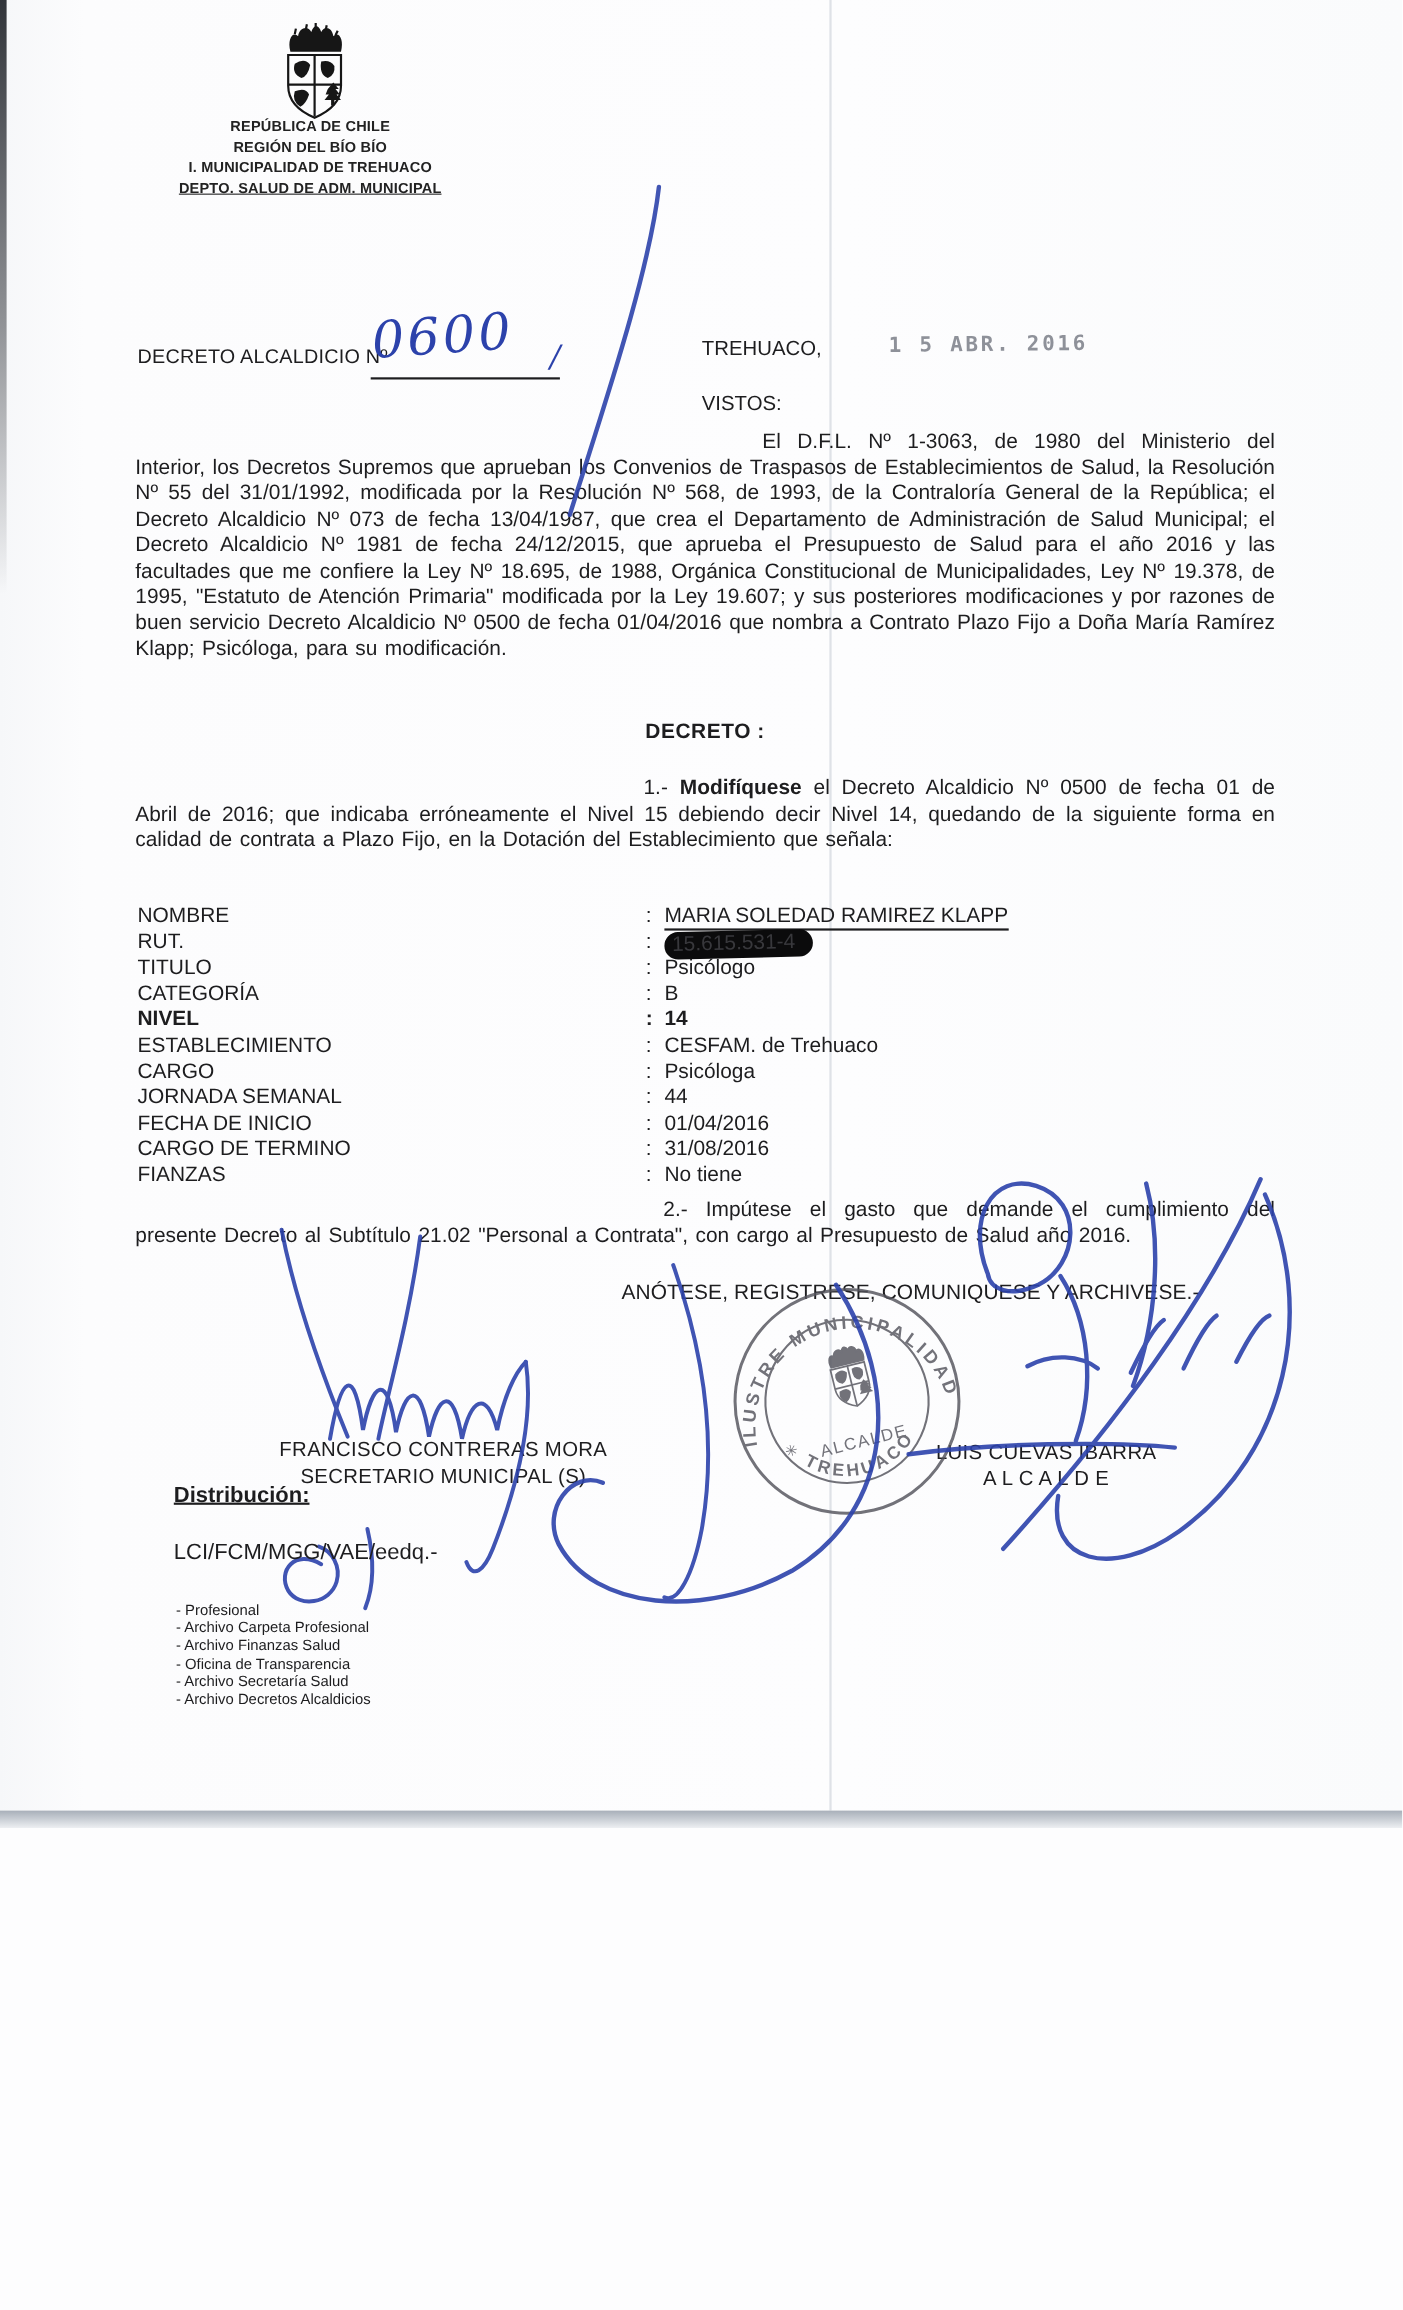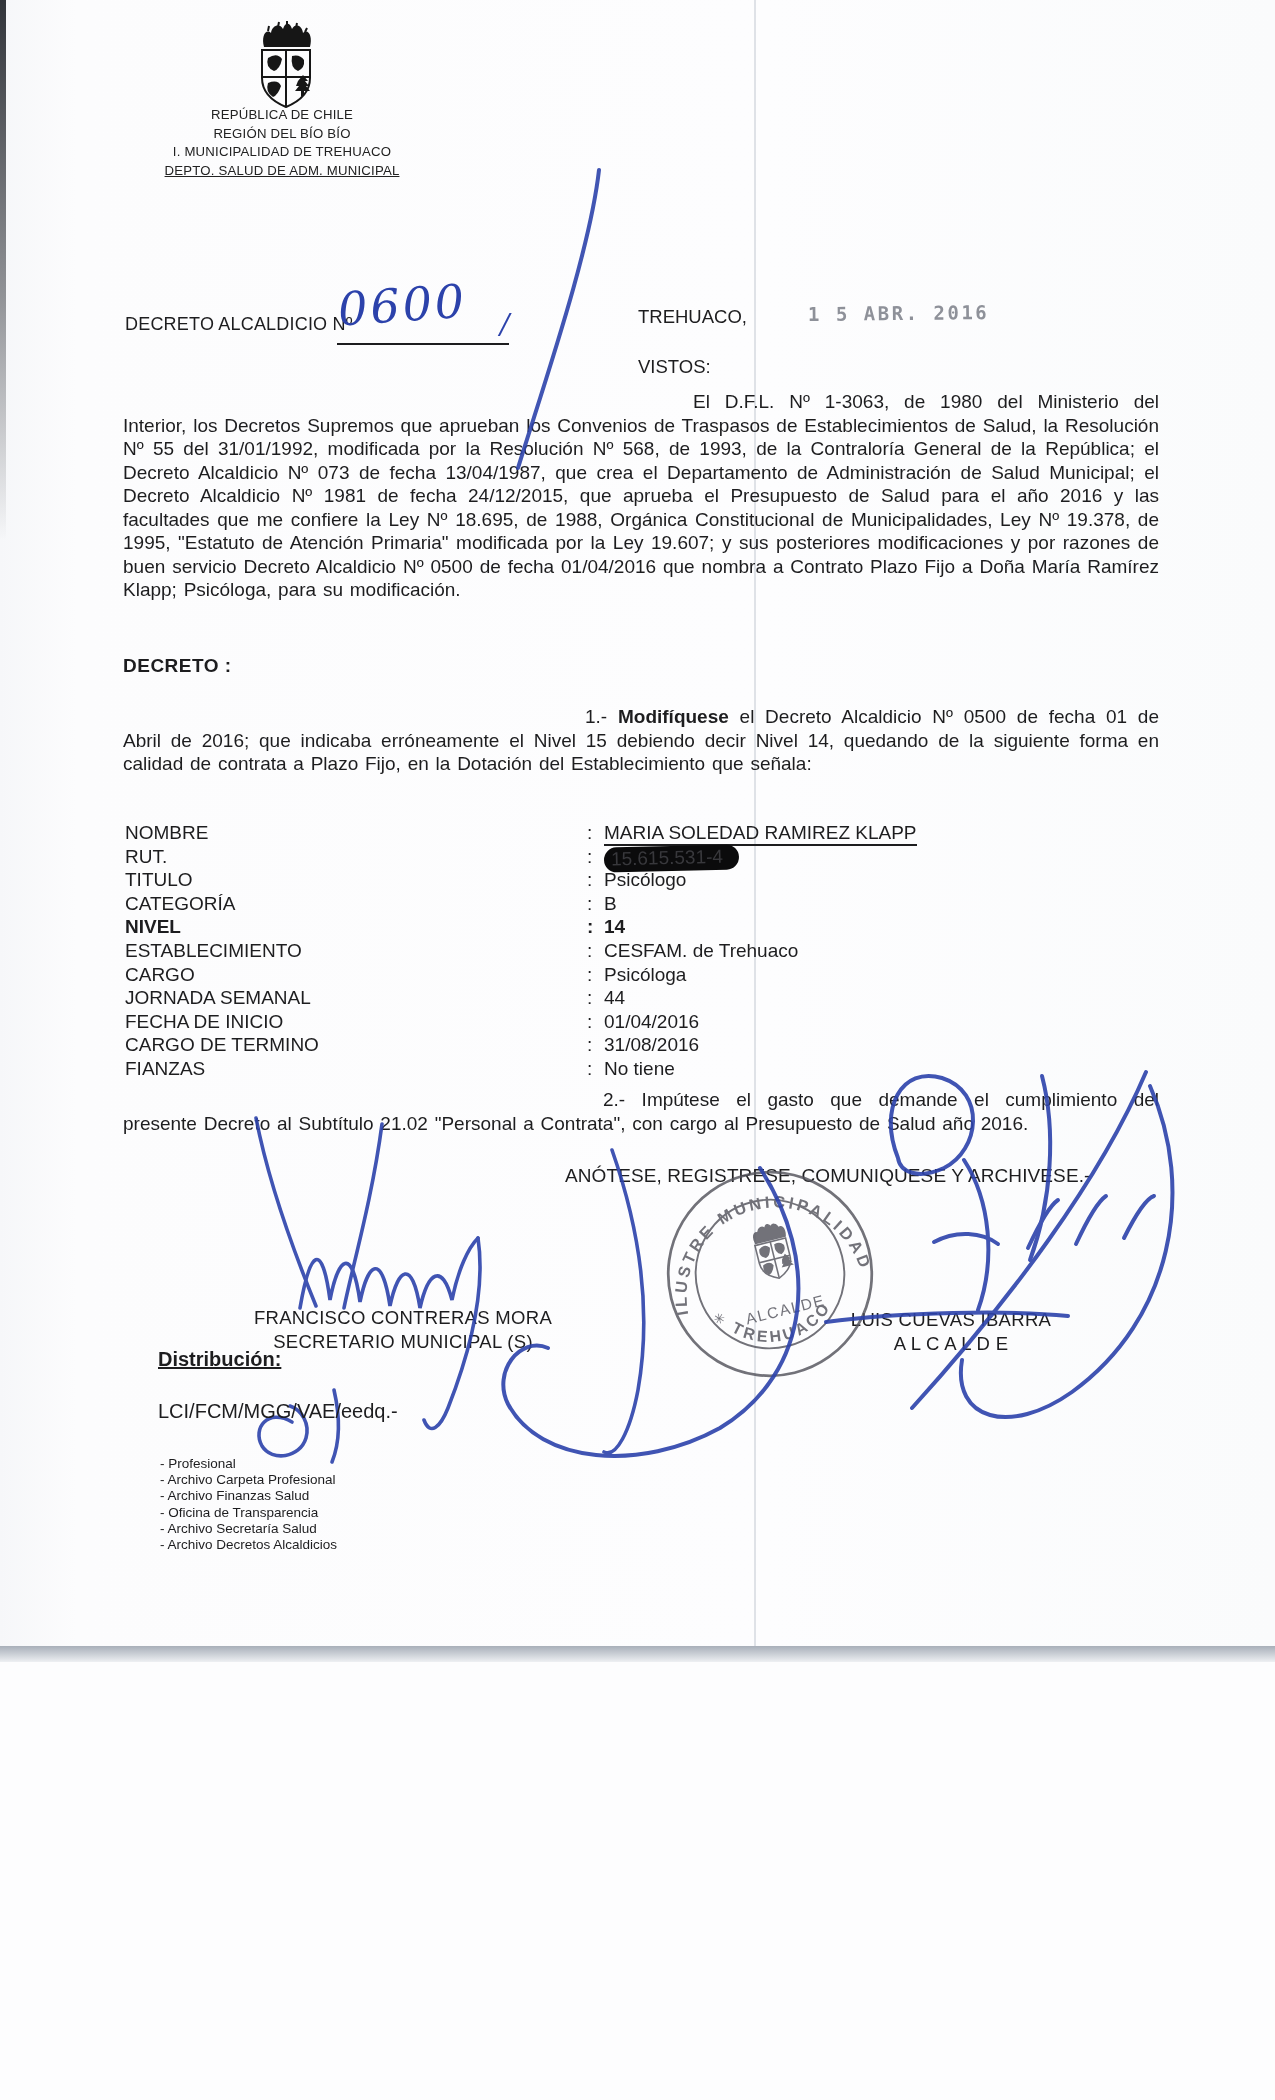--- a/index.html
+++ b/index.html
@@ -10,21 +10,21 @@
   .left-edge{position:absolute;left:0;top:0;width:6px;height:540px;
         background:linear-gradient(180deg,rgba(22,25,31,.88) 0%,rgba(22,25,31,.45) 55%,rgba(22,25,31,0) 100%);}
   .crease{position:absolute;left:754px;top:0;width:2px;height:1646px;background:rgba(186,192,203,.45);}
   .page-shadow{position:absolute;left:0;top:1646px;width:1275px;height:16px;
         background:linear-gradient(180deg,#a8afb9 0%,#c7ccd3 45%,#eef0f3 100%);}
   .below{position:absolute;left:0;top:1662px;width:1275px;height:438px;background:#fdfdfe;}
 
   
   .arms{position:absolute;left:248px;top:20px;}
   .hdr-text{position:absolute;left:132px;top:106px;width:300px;text-align:center;
-        font-size:13.2px;font-weight:400;line-height:18.6px;letter-spacing:.2px;color:#222;}
+        font-size:13.2px;font-weight:700;line-height:18.6px;letter-spacing:.2px;color:#222;}
   .hdr-text .u{text-decoration:underline;}
 
   
   .ref{position:absolute;left:630px;top:200px;width:512px;font-size:19px;line-height:27.6px;
        text-align:justify;word-spacing:5px;letter-spacing:.2px;
        padding-left:58px;text-indent:-58px;}
 
   
   .decree-label{position:absolute;left:125px;top:314px;font-size:18px;letter-spacing:.2px;text-align:center;}
   .hand-number{position:absolute;left:338px;top:278px;font-family:"DejaVu Serif",serif;
@@ -34,21 +34,21 @@
   .number-line{position:absolute;left:337px;top:343px;width:172px;height:2px;background:#1d1d1f;}
   .place{position:absolute;left:638px;top:306px;font-size:18.5px;}
   .datestamp{position:absolute;left:808px;top:302px;font-family:"DejaVu Sans Mono",monospace;
        font-size:19px;font-weight:bold;color:#83868f;letter-spacing:2.5px;transform:rotate(-.6deg);opacity:.9;}
   .vistos{position:absolute;left:638px;top:356px;font-size:18.5px;}
 
   
   .para{position:absolute;left:123px;width:1036px;font-size:19px;line-height:23.5px;
         text-align:justify;word-spacing:1.5px;margin:0;}
   .p1{top:390px;text-indent:570px;}
-  .h-decreto{position:absolute;left:123px;top:655px;width:1036px;text-align:left;
+  .h-decreto{position:absolute;left:123px;top:655px;width:1036px;text-align:center;
         font-size:19px;font-weight:bold;letter-spacing:.5px;}
   .p2{top:705px;text-indent:462px;}
   .p3{top:1088px;text-indent:480px;}
   .closing{position:absolute;left:565px;top:1165px;font-size:19px;letter-spacing:.1px;}
 
   
   .fields{position:absolute;left:125px;top:807px;width:900px;font-size:19px;margin-top:15px;}
   .frow{position:relative;height:23.6px;white-space:nowrap;}
   .flabel{position:absolute;left:0;}
   .fcolon{position:absolute;left:462px;}

